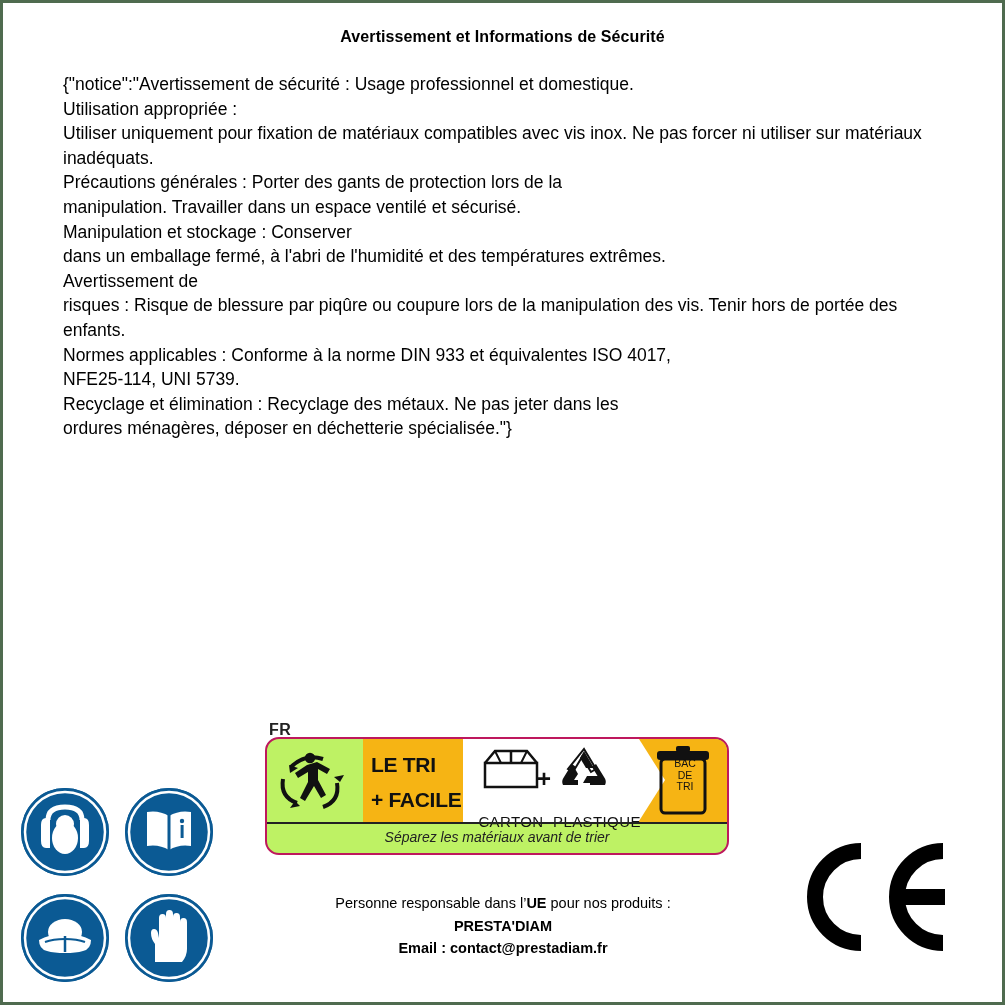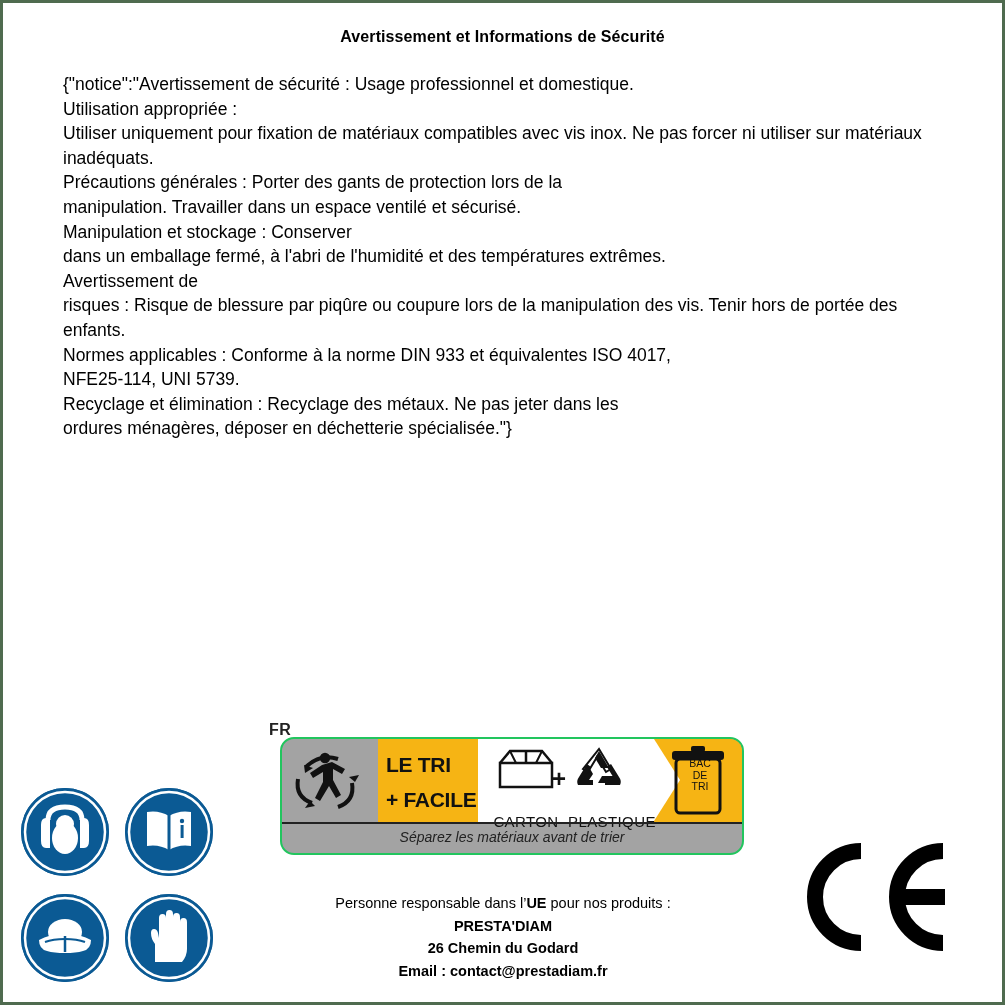--- a/index.html
+++ b/index.html
@@ -71,27 +71,27 @@
     position: absolute;
     left: 4px;
     top: 0px;
     font-size: 16px;
     font-weight: bold;
     color: #222;
     letter-spacing: 0.5px;
   }
   .tri-capsule {
     position: absolute;
-    left: 15px;
+    left: 0px;
     top: 16px;
     width: 460px;
     height: 114px;
-    border: 2px solid #22c55e;
+    border: 2px solid #be185d;
     border-radius: 14px;
-    background: #a3a3a3;
+    background: #bef264;
     overflow: hidden;
   }
   .tri-yellow {
     position: absolute;
     left: 96px;
     top: 0px;
     width: 364px;
     height: 83px;
     background: #f6b414;
   }
@@ -337,21 +337,20 @@
       <div class="sep-line"></div>
       <div class="tri-footer">Séparez les matériaux avant de trier</div>
     </div>
   </div>
 
   <div class="resp">
     <div>
       <span class="light">Personne responsable dans l’</span><span>UE</span><span class="light"> pour nos produits :</span>
     </div>
     <div>PRESTA'DIAM</div>
-    <div>26 Chemin du Godard</div>
     <div>Email : contact@prestadiam.fr</div>
   </div>
 
   <div class="ce">
     <svg width="150" height="112" viewBox="0 0 150 112">
       <path d="M58 10 a46 46 0 1 0 0 92" fill="none" stroke="#000" stroke-width="16"></path>
       <path d="M140 10 a46 46 0 1 0 0 92" fill="none" stroke="#000" stroke-width="16"></path>
       <rect x="96" y="48" width="46" height="16" fill="#000"></rect>
     </svg>
   </div>

